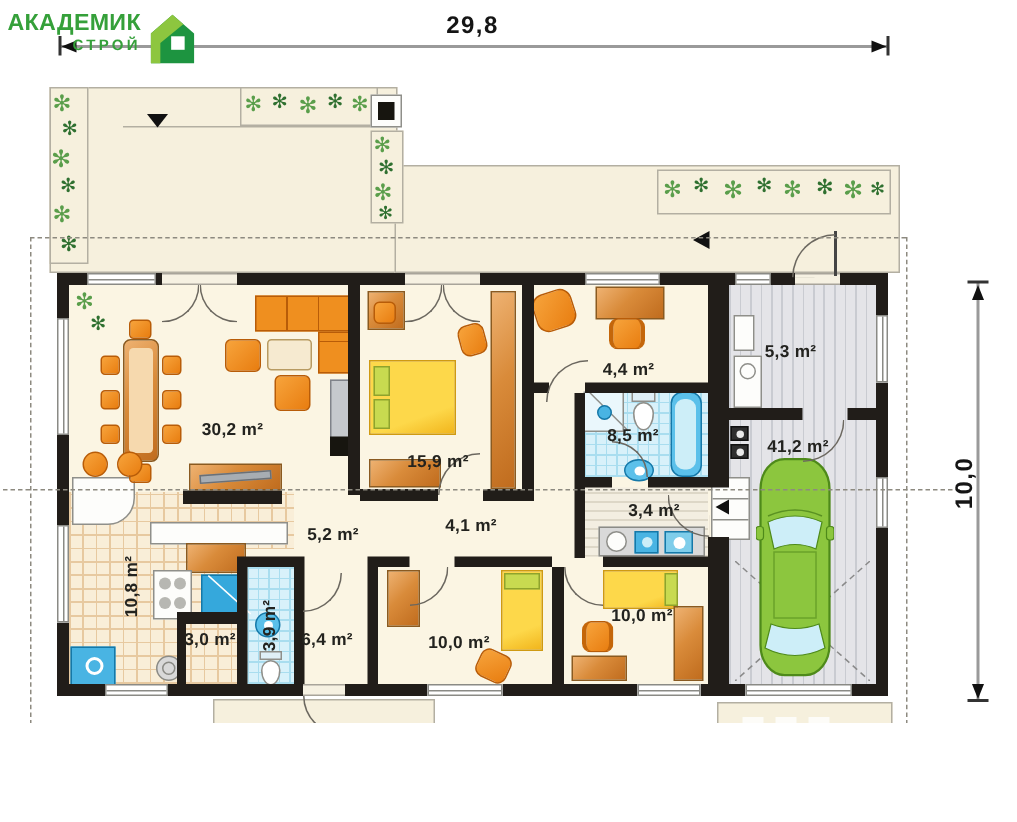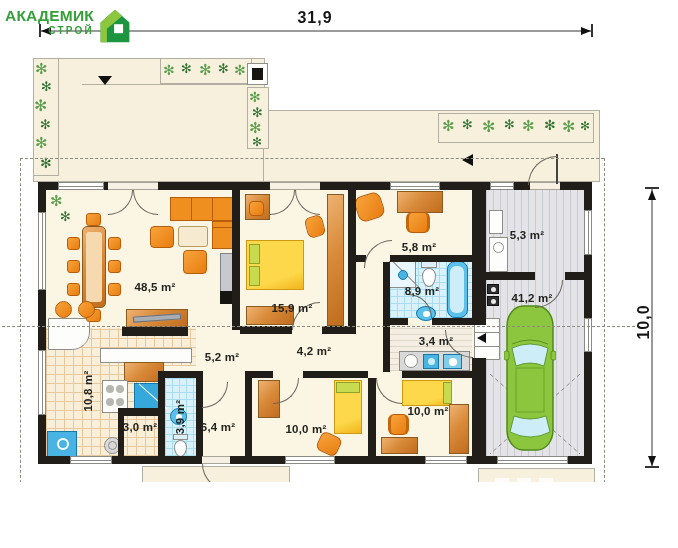--- a/index.html
+++ b/index.html
@@ -70,21 +70,21 @@
       <rect x="19" y="19" width="10" height="10" fill="#fff"></rect>
     </svg>
   </div>
 
   <div class="dim-line" style="left:40px;top:30px;width:552px;height:2px"></div>
   <div class="tick" style="left:39px;top:24px;width:2px;height:13px"></div>
   <div class="tick" style="left:110px;top:25px;width:2px;height:11px"></div>
   <div class="tick" style="left:591px;top:24px;width:2px;height:13px"></div>
   <div class="tri" style="left:41px;top:27px;border-top:4px solid transparent;border-bottom:4px solid transparent;border-right:10px solid #111"></div>
   <div class="tri" style="left:581px;top:27px;border-top:4px solid transparent;border-bottom:4px solid transparent;border-left:10px solid #111"></div>
-  <div class="dim-label" style="left:315px;top:18px">31,9</div>
+  <div class="dim-label" style="left:315px;top:18px">29,8</div>
 
   <div class="dim-line" style="left:651px;top:188px;width:2px;height:280px"></div>
   <div class="tick" style="left:645px;top:187px;width:14px;height:2px"></div>
   <div class="tick" style="left:645px;top:466px;width:14px;height:2px"></div>
   <div class="tri" style="left:648px;top:190px;border-left:4px solid transparent;border-right:4px solid transparent;border-bottom:10px solid #111"></div>
   <div class="tri" style="left:648px;top:456px;border-left:4px solid transparent;border-right:4px solid transparent;border-top:10px solid #111"></div>
   <div class="dim-label rot" style="left:644px;top:322px">10,0</div>
 
   <div class="abs terr" style="left:33px;top:58px;width:232px;height:124px;z-index:0"></div>
   <div class="abs terr" style="left:263px;top:110px;width:337px;height:72px;z-index:0"></div>
@@ -332,29 +332,29 @@
   <div class="arc arc-c-br" style="left:292px;top:302px;width:28px;height:28px"></div>
   <div class="arc arc-c-br" style="left:364px;top:240px;width:28px;height:28px"></div>
   <div class="arc arc-c-bl" style="left:408px;top:294px;width:24px;height:24px"></div>
   <div class="arc arc-c-tr" style="left:445px;top:330px;width:28px;height:28px"></div>
   <div class="arc arc-c-tl" style="left:535px;top:280px;width:28px;height:28px"></div>
   <div class="arc arc-c-tl" style="left:273px;top:378px;width:26px;height:26px"></div>
   <div class="arc arc-c-tr" style="left:376px;top:378px;width:26px;height:26px"></div>
   <div class="arc arc-c-tl" style="left:202px;top:382px;width:26px;height:26px"></div>
   <div class="arc arc-c-tr" style="left:202px;top:464px;width:26px;height:26px"></div>
 
-  <div class="room-label" style="left:155px;top:287px">48,5 m²</div>
+  <div class="room-label" style="left:155px;top:287px">30,2 m²</div>
   <div class="room-label" style="left:292px;top:308px">15,9 m²</div>
-  <div class="room-label" style="left:419px;top:247px">5,8 m²</div>
+  <div class="room-label" style="left:419px;top:247px">4,4 m²</div>
   <div class="room-label" style="left:527px;top:235px">5,3 m²</div>
-  <div class="room-label" style="left:422px;top:291px">8,9 m²</div>
+  <div class="room-label" style="left:422px;top:291px">8,5 m²</div>
   <div class="room-label" style="left:532px;top:298px">41,2 m²</div>
   <div class="room-label" style="left:436px;top:341px">3,4 m²</div>
   <div class="room-label" style="left:222px;top:357px">5,2 m²</div>
-  <div class="room-label" style="left:314px;top:351px">4,2 m²</div>
+  <div class="room-label" style="left:314px;top:351px">4,1 m²</div>
   <div class="room-label rot" style="left:88px;top:391px">10,8 m²</div>
   <div class="room-label" style="left:140px;top:427px">3,0 m²</div>
   <div class="room-label rot" style="left:180px;top:417px">3,9 m²</div>
   <div class="room-label" style="left:218px;top:427px">6,4 m²</div>
   <div class="room-label" style="left:306px;top:429px">10,0 m²</div>
   <div class="room-label" style="left:428px;top:411px">10,0 m²</div>
 
   <div class="abs terr" style="left:142px;top:466px;width:148px;height:62px;z-index:0"></div>
   <div class="abs" style="left:142px;top:502px;width:110px;height:1px;background:#b3afa2;z-index:1"></div>
   <div class="abs" style="left:142px;top:514px;width:110px;height:1px;background:#b3afa2;z-index:1"></div>

